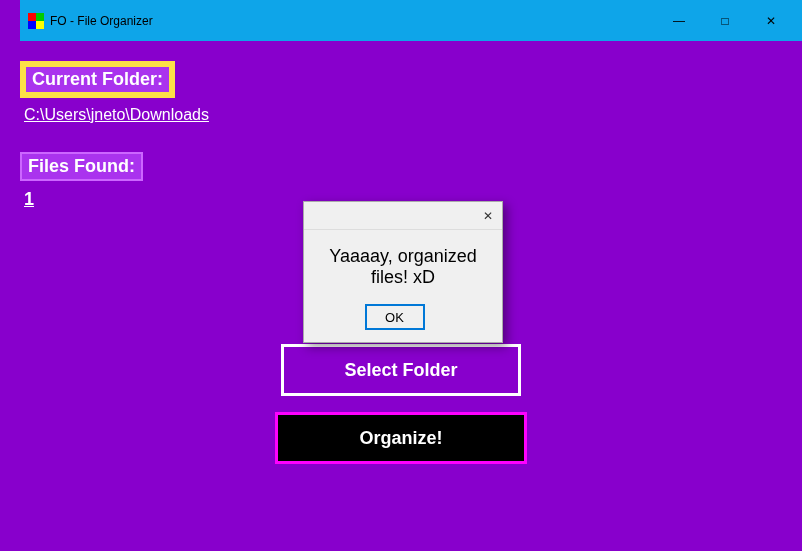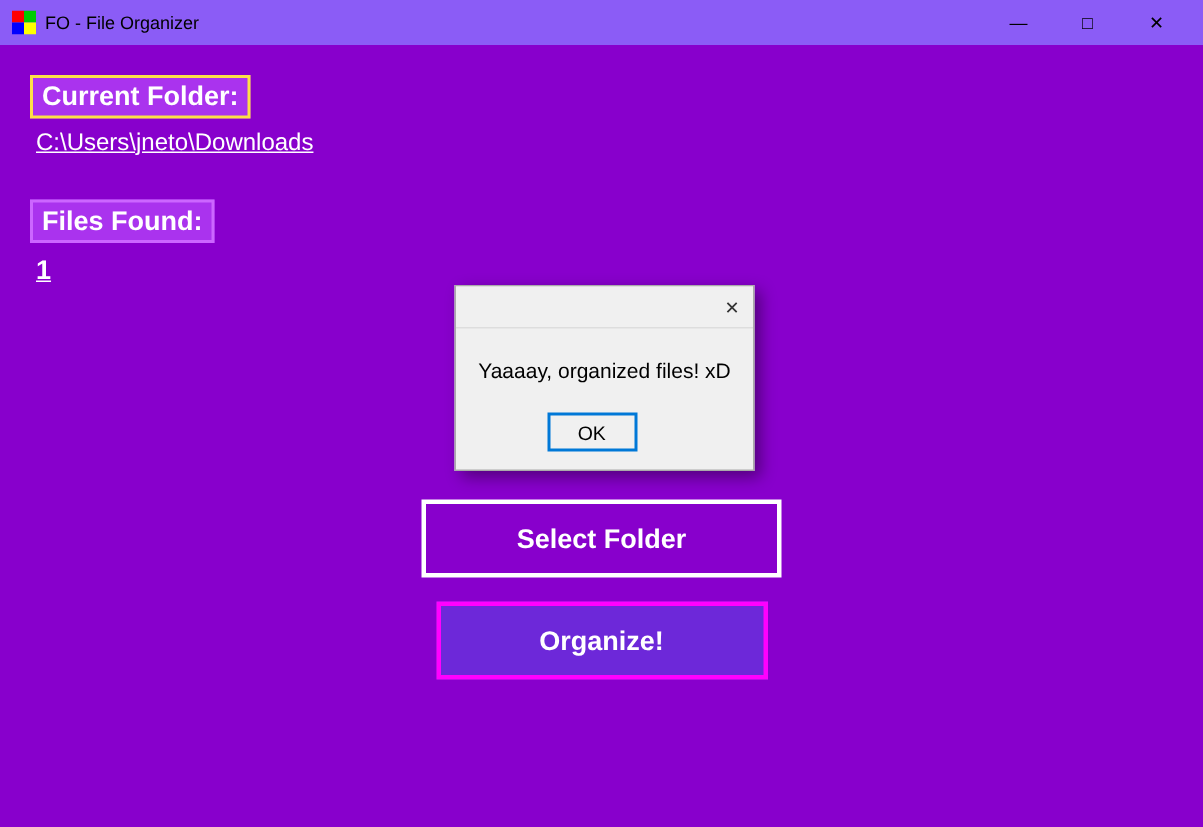--- a/index.html
+++ b/index.html
@@ -8,26 +8,27 @@
       width: 802px;
       height: 551px;
       background: #8800cc;
       font-family: 'Segoe UI', Arial, sans-serif;
       overflow: hidden;
       position: relative;
     }
 
     
     .title-bar {
-      height: 30px;
-      background: #8b5cf6;
+      height: 41px;
+      background: #0ea5e9;
       display: flex;
       align-items: center;
       padding: 0 8px;
       user-select: none;
+      margin-left: 20px;
     }
 
     .title-bar-icon {
       width: 16px;
       height: 16px;
       margin-right: 6px;
       display: flex;
       align-items: center;
       justify-content: center;
     }
@@ -72,21 +73,21 @@
     }
 
     .current-folder-label {
       display: inline-block;
       background: #aa33ee;
       color: #fff;
       font-size: 18px;
       font-weight: bold;
       padding: 2px 6px;
       margin-bottom: 8px;
-      border: 2px solid #fde047;
+      border: 6px solid #fde047;
     }
 
     .current-folder-path {
       color: #fff;
       font-size: 16px;
       text-decoration: underline;
       margin-bottom: 5px;
       display: block;
       padding-left: 4px;
     }
@@ -132,23 +133,23 @@
       color: #fff;
       font-size: 18px;
       font-weight: bold;
       cursor: pointer;
       display: flex;
       align-items: center;
       justify-content: center;
     }
 
     .btn-organize {
-      width: 221px;
+      width: 252px;
       height: 52px;
-      background: #6d28d9;
+      background: #000000;
       border: 3px solid #ff00ff;
       color: #fff;
       font-size: 18px;
       font-weight: bold;
       cursor: pointer;
       display: flex;
       align-items: center;
       justify-content: center;
     }
 
@@ -181,21 +182,21 @@
       cursor: pointer;
       font-size: 12px;
       display: flex;
       align-items: center;
       justify-content: center;
       color: #333;
     }
 
     .dialog-body {
       padding: 16px 12px 8px 12px;
-      font-size: 14px;
+      font-size: 18px;
       color: #000;
       text-align: center;
       min-height: 48px;
       display: flex;
       align-items: center;
       justify-content: center;
     }
 
     .dialog-footer {
       display: flex;

